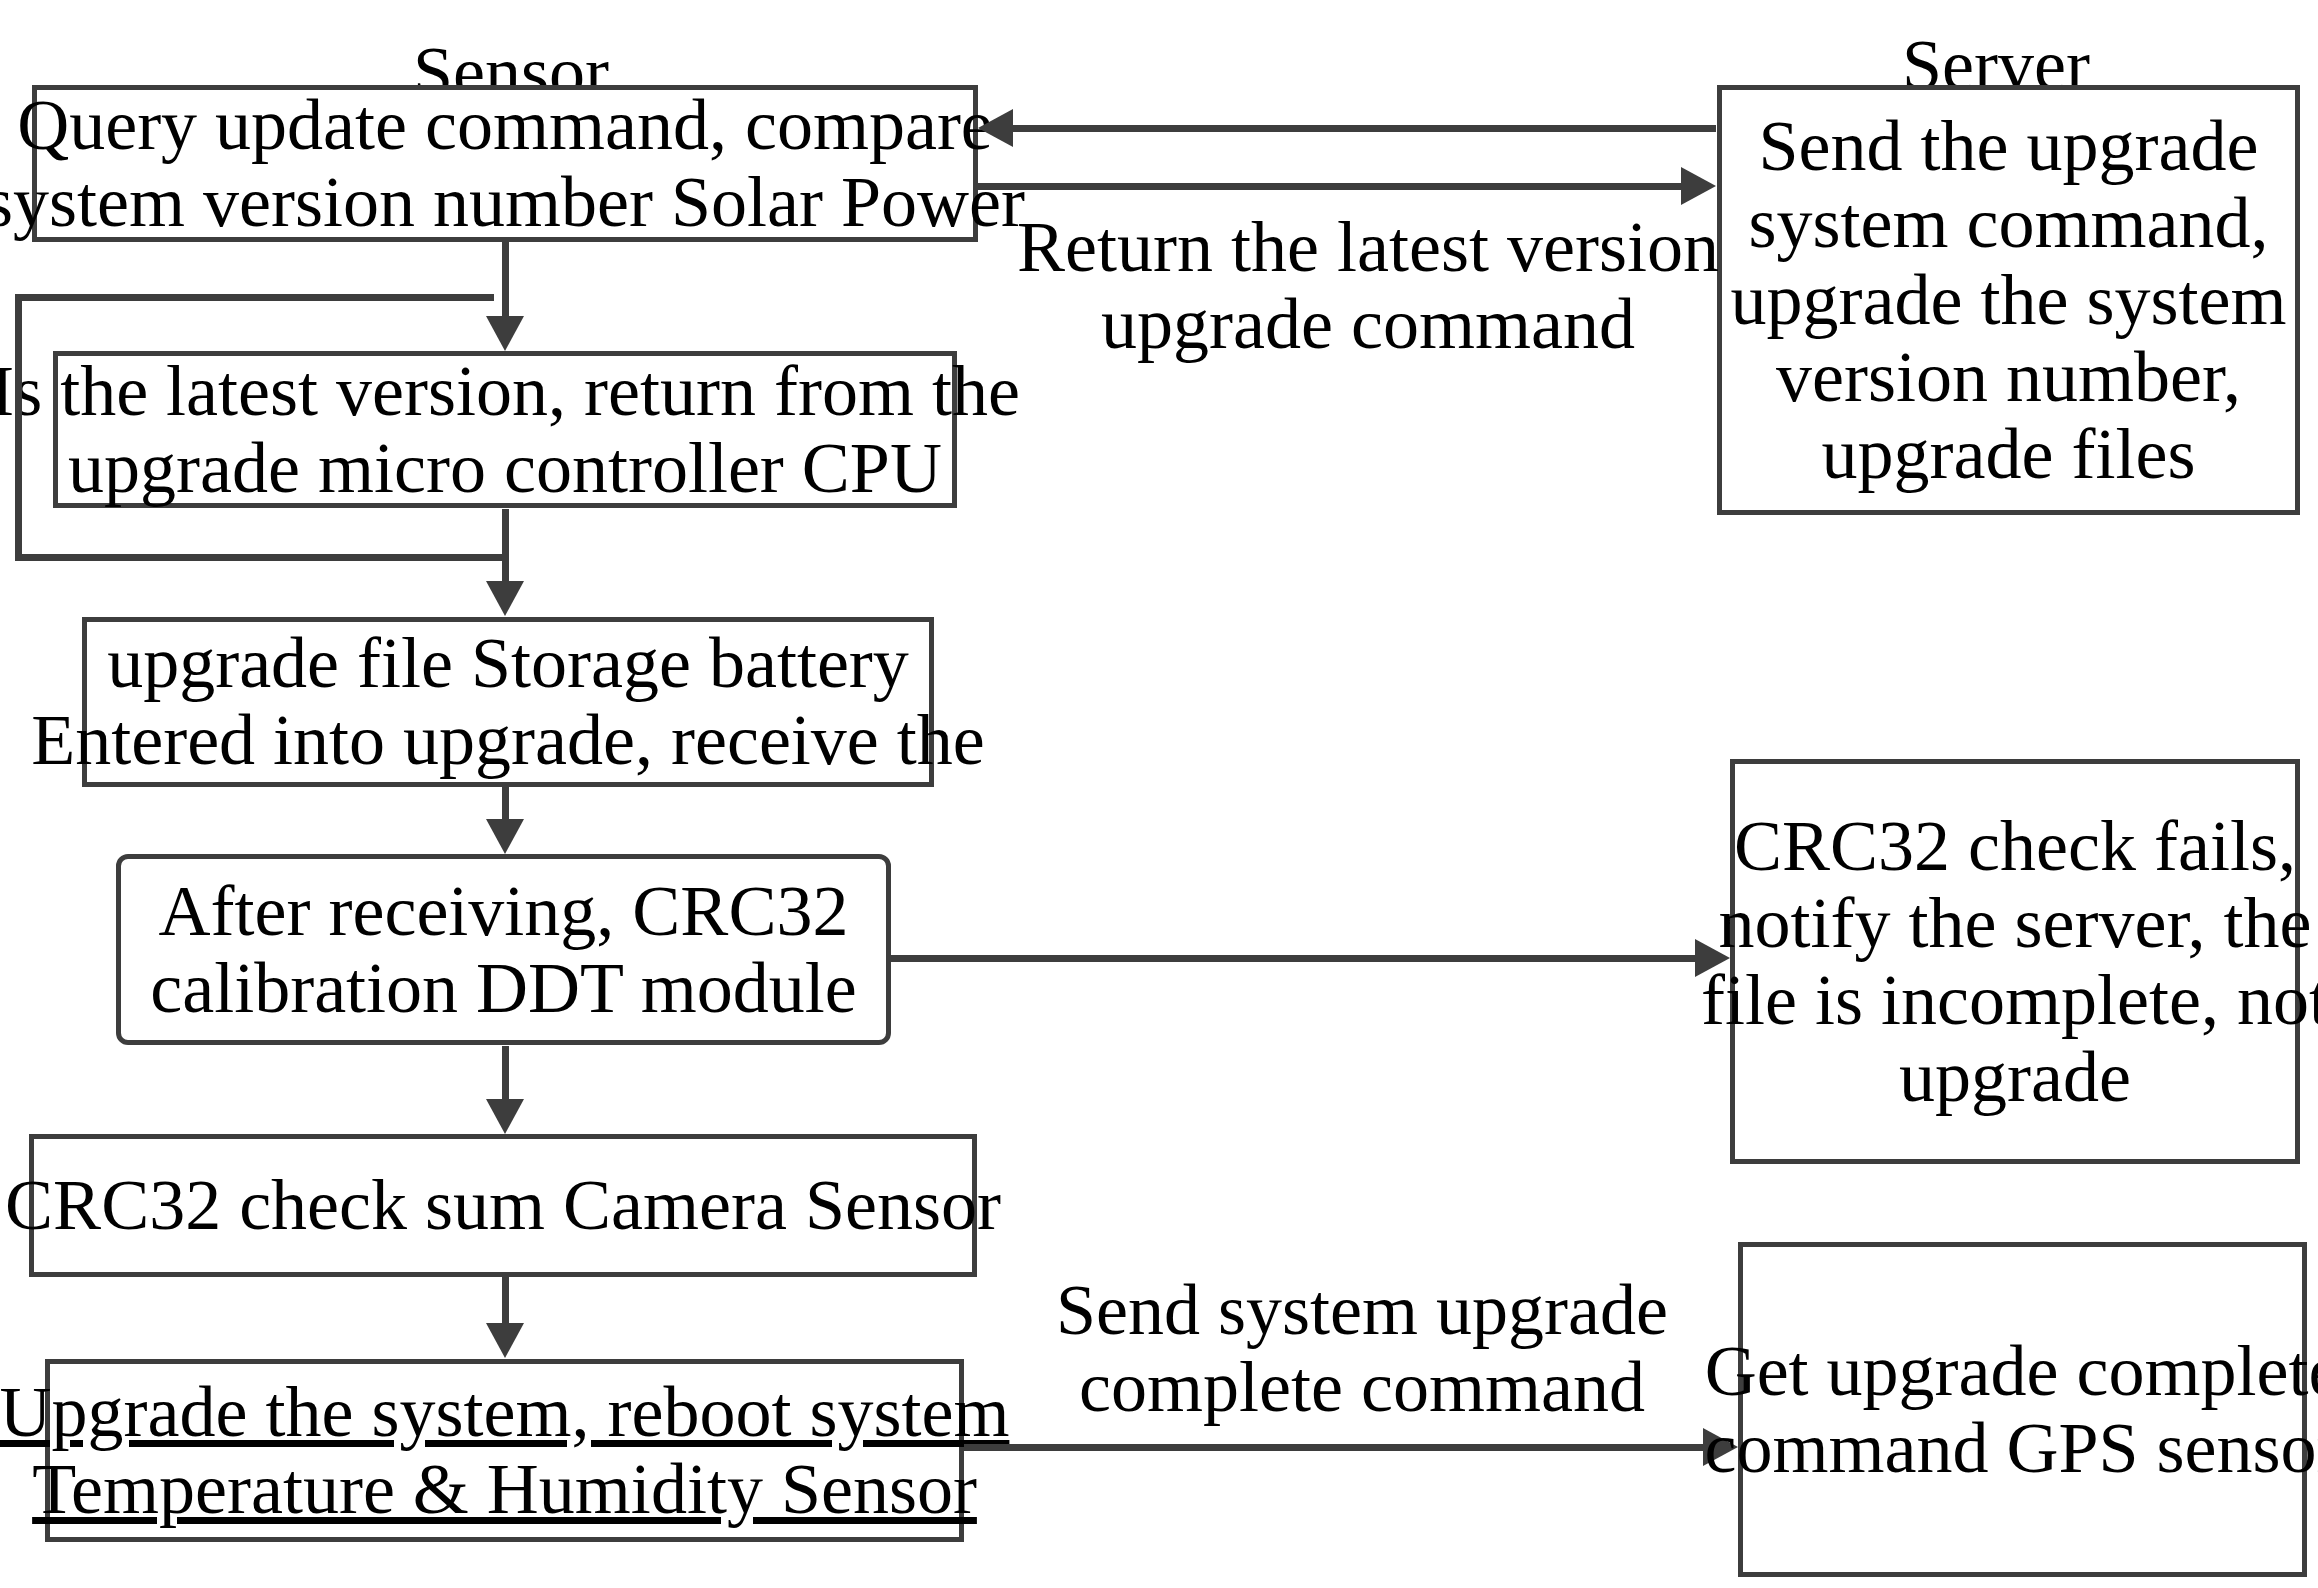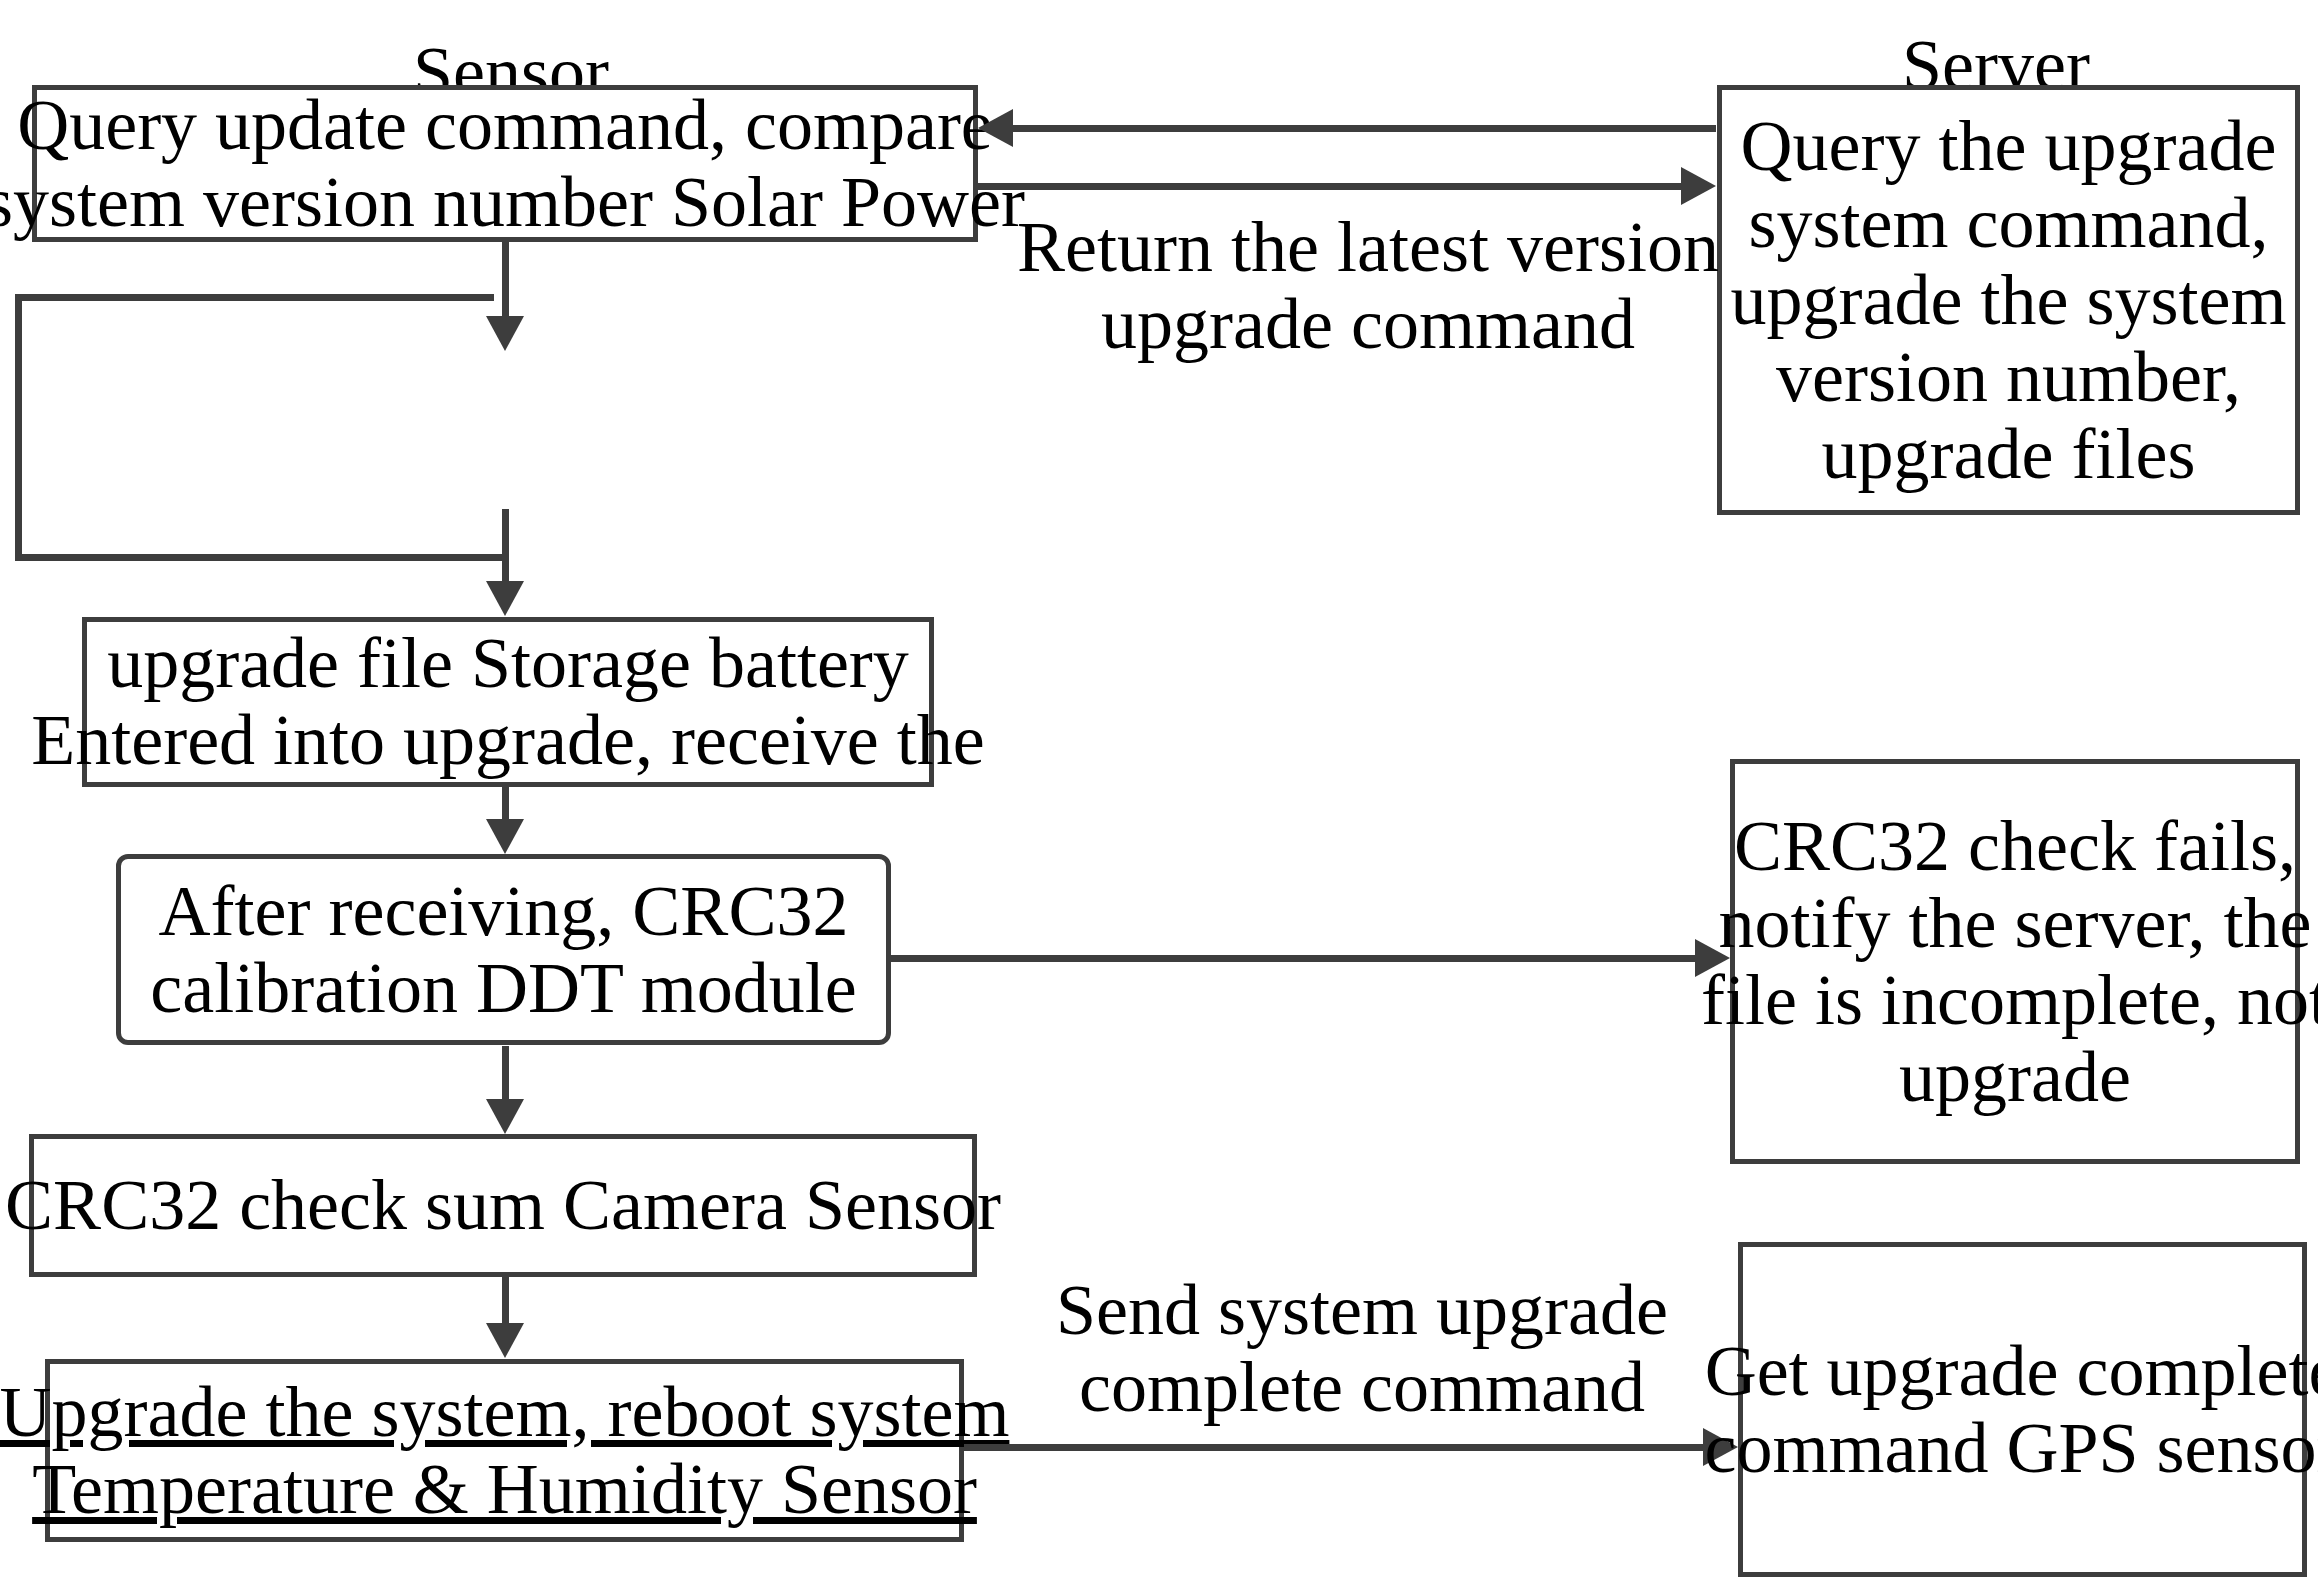--- a/index.html
+++ b/index.html
@@ -70,41 +70,45 @@
 
   <div class="col-title" style="left:511px; top:9.6px;margin-top:24px;">Sensor</div>
   <div class="col-title" style="left:1996px; top:19px;margin-top:8px;">Server</div>
 
   <div class="fbox" style="left:32px; top:85px; width:946px; height:157px;">
     <div class="tline">Query update command, compare</div>
     <div class="tline">system version number Solar Power</div>
   </div>
 
   <div class="fbox" style="left:1717px; top:85px; width:583px; height:430px;">
-    <div class="tline">Query the upgrade</div>
+    <div class="tline">Send the upgrade</div>
     <div class="tline">system command,</div>
     <div class="tline">upgrade the system</div>
     <div class="tline">version number,</div>
     <div class="tline">upgrade files</div>
   </div>
 
   <div class="hline" style="left:1013px; top:125px; width:703px; height:7px;"></div>
   <div class="ah ah-left" style="left:978px; top:109px;"></div>
 
   <div class="hline" style="left:978px; top:183px; width:703px; height:7px;"></div>
   <div class="ah ah-right" style="left:1681px; top:167px;"></div>
 
   <div class="edge-label" style="left:1368px; top:209px;">
     <div class="tline">Return the latest version</div>
     <div class="tline">upgrade command</div>
   </div>
 
   <div class="vline" style="left:502px; top:242px; width:7px; height:74px;"></div>
   <div class="ah ah-down" style="left:486px; top:316px;"></div>
 
+  <div class="fbox" style="left:53px; top:351px; width:904px; height:157px;">
+    <div class="tline">Is the latest version, return from the</div>
+    <div class="tline">upgrade micro controller CPU</div>
+  </div>
 
   <div class="hline" style="left:15.4px; top:554px; width:490px; height:7px;"></div>
   <div class="vline" style="left:15.4px; top:294px; width:7px; height:267px;"></div>
   <div class="hline" style="left:15.4px; top:294px; width:479px; height:7px;"></div>
 
   <div class="vline" style="left:502px; top:509px; width:7px; height:73px;"></div>
   <div class="ah ah-down" style="left:486px; top:581px;"></div>
 
   <div class="fbox" style="left:82px; top:617px; width:852px; height:170px;">
     <div class="tline">upgrade file Storage battery</div>

